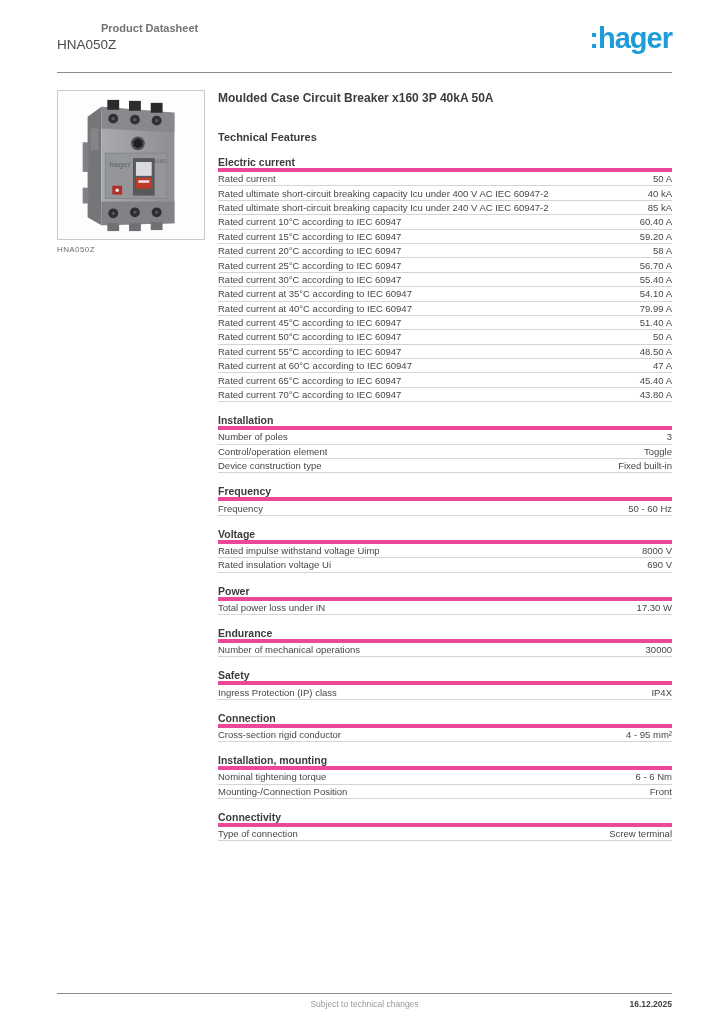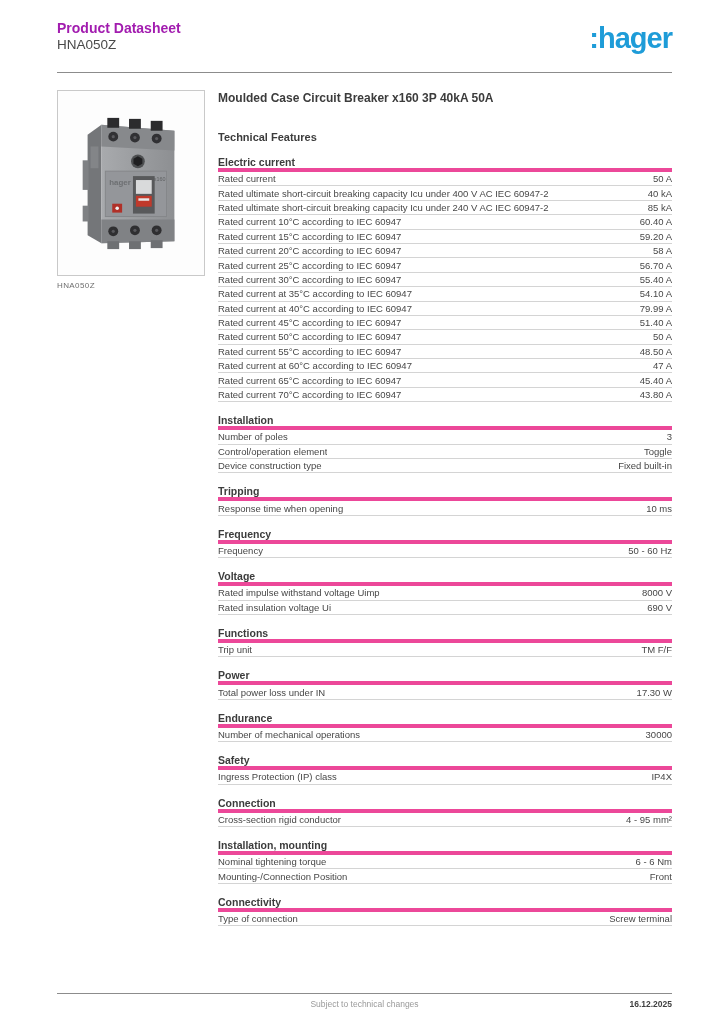--- a/index.html
+++ b/index.html
@@ -6,33 +6,33 @@
   .page{
     position:relative;
     width:724px;height:1024px;
     background:#ffffff;
     font-family:"Liberation Sans","DejaVu Sans",sans-serif;
     color:#3f3f3f;
     overflow:hidden;
   }
   
   .header{position:absolute;left:57px;right:52px;top:20px;height:46px;}
-  .h-title{font-size:14px;font-weight:bold;color:#a21caf;line-height:16px;}
+  .h-title{font-size:11px;font-weight:bold;color:#737373;line-height:16px;margin-left:44px;}
   .h-sub{font-size:13.5px;color:#4a4a4a;line-height:16px;margin-top:1px;}
   .logo{
     position:absolute;right:0;top:4px;
     font-size:29px;font-weight:bold;letter-spacing:-1px;
     line-height:29px;
   }
   .header-rule{position:absolute;left:57px;right:52px;top:72px;border-top:1px solid #8c8c8c;}
   
   .content{position:absolute;left:57px;right:52px;top:90px;display:flex;gap:13px;align-items:flex-start;}
   .left-col{width:148px;flex:0 0 148px;}
   .img-box{
-    width:148px;height:186px;box-sizing:border-box;
+    width:148px;height:150px;box-sizing:border-box;
     border:1px solid #c9c9c9;background:#fdfdfd;
     display:flex;align-items:center;justify-content:center;
   }
   .img-caption{font-size:8px;color:#6e6e6e;margin-top:5px;letter-spacing:.4px;}
   .main{flex:1;min-width:0;}
   .main-title{font-size:12px;font-weight:bold;color:#3c3c3c;line-height:13px;margin-top:2px;}
   .tech-heading{font-size:11px;font-weight:bold;color:#3c3c3c;line-height:13px;margin-top:26px;}
   
   .sec{margin-top:12px;}
   .sec-h{
@@ -206,49 +206,35 @@
             <div class="row">
               <span class="lbl">Control/operation element</span>
               <span class="val">Toggle</span>
             </div>
             <div class="row">
               <span class="lbl">Device construction type</span>
               <span class="val">Fixed built-in</span>
             </div>
           </section>
           <section class="sec">
-            <div class="sec-h">Tripping</div>
-            <div class="row">
-              <span class="lbl">Response time when opening</span>
-              <span class="val">10 ms</span>
-            </div>
-          </section>
-          <section class="sec">
             <div class="sec-h">Frequency</div>
             <div class="row">
               <span class="lbl">Frequency</span>
               <span class="val">50 - 60 Hz</span>
             </div>
           </section>
           <section class="sec">
             <div class="sec-h">Voltage</div>
             <div class="row">
               <span class="lbl">Rated impulse withstand voltage Uimp</span>
               <span class="val">8000 V</span>
             </div>
             <div class="row">
               <span class="lbl">Rated insulation voltage Ui</span>
               <span class="val">690 V</span>
-            </div>
-          </section>
-          <section class="sec">
-            <div class="sec-h">Functions</div>
-            <div class="row">
-              <span class="lbl">Trip unit</span>
-              <span class="val">TM F/F</span>
             </div>
           </section>
           <section class="sec">
             <div class="sec-h">Power</div>
             <div class="row">
               <span class="lbl">Total power loss under IN</span>
               <span class="val">17.30 W</span>
             </div>
           </section>
           <section class="sec">

